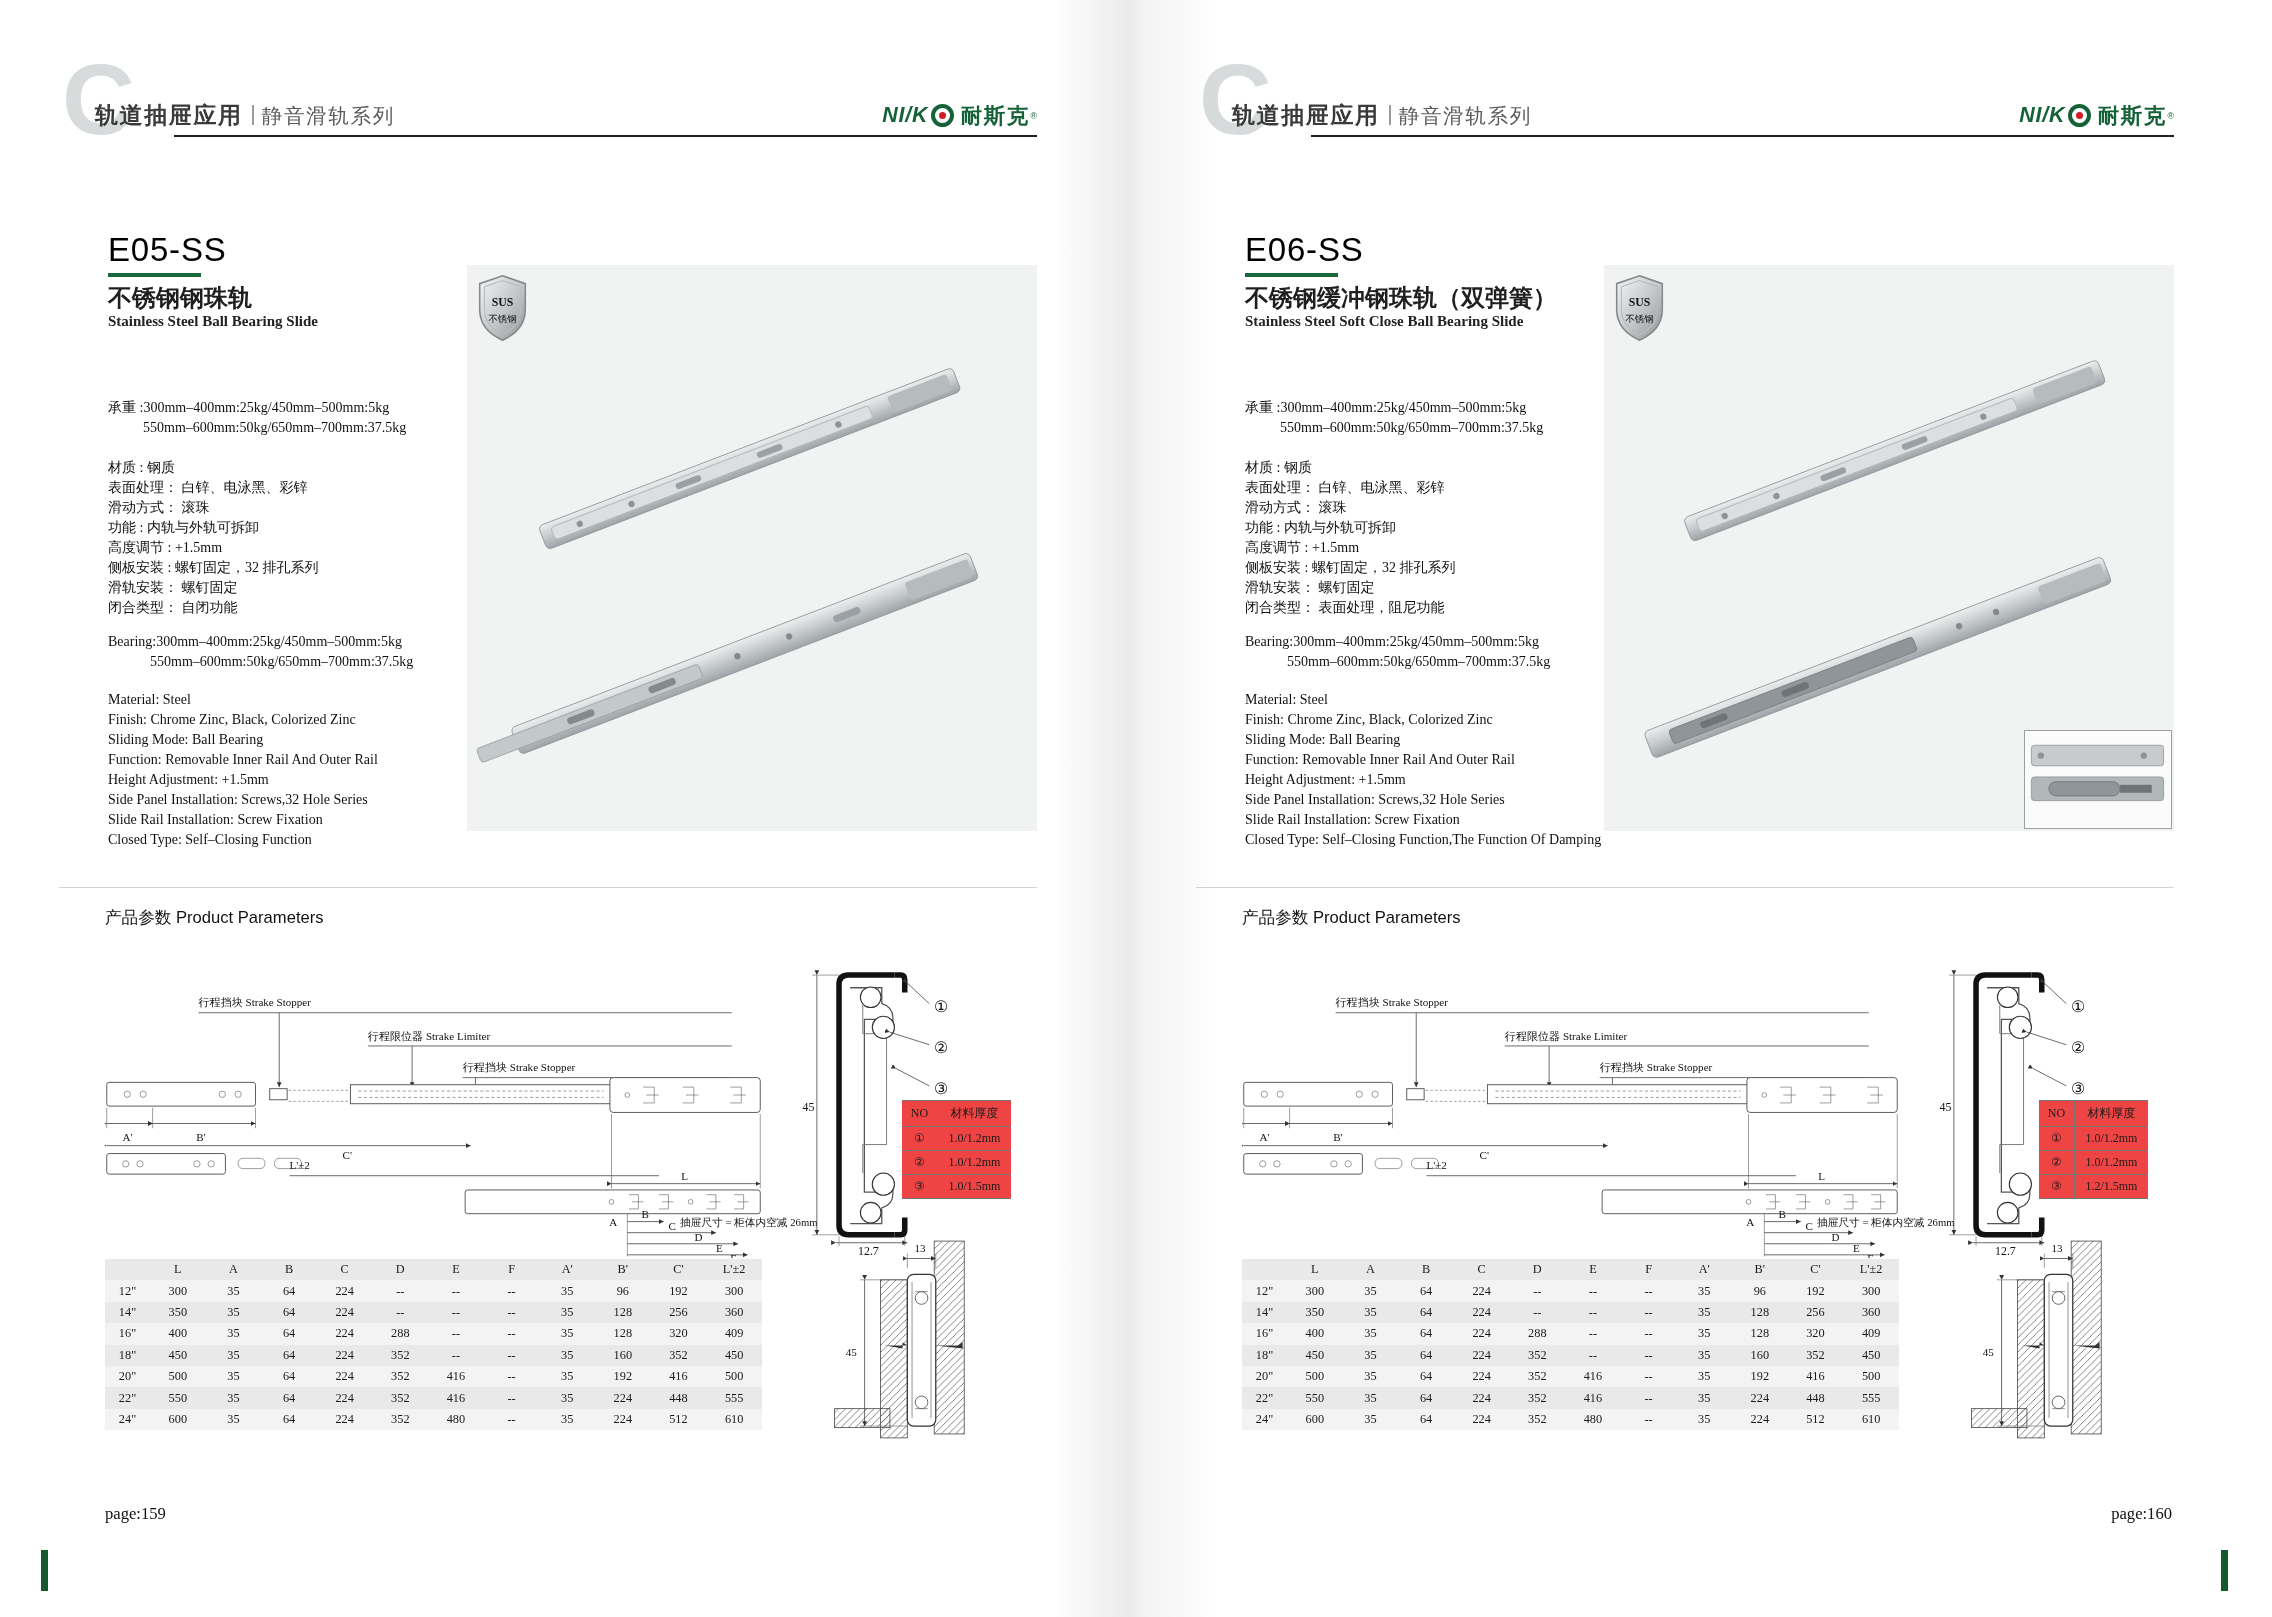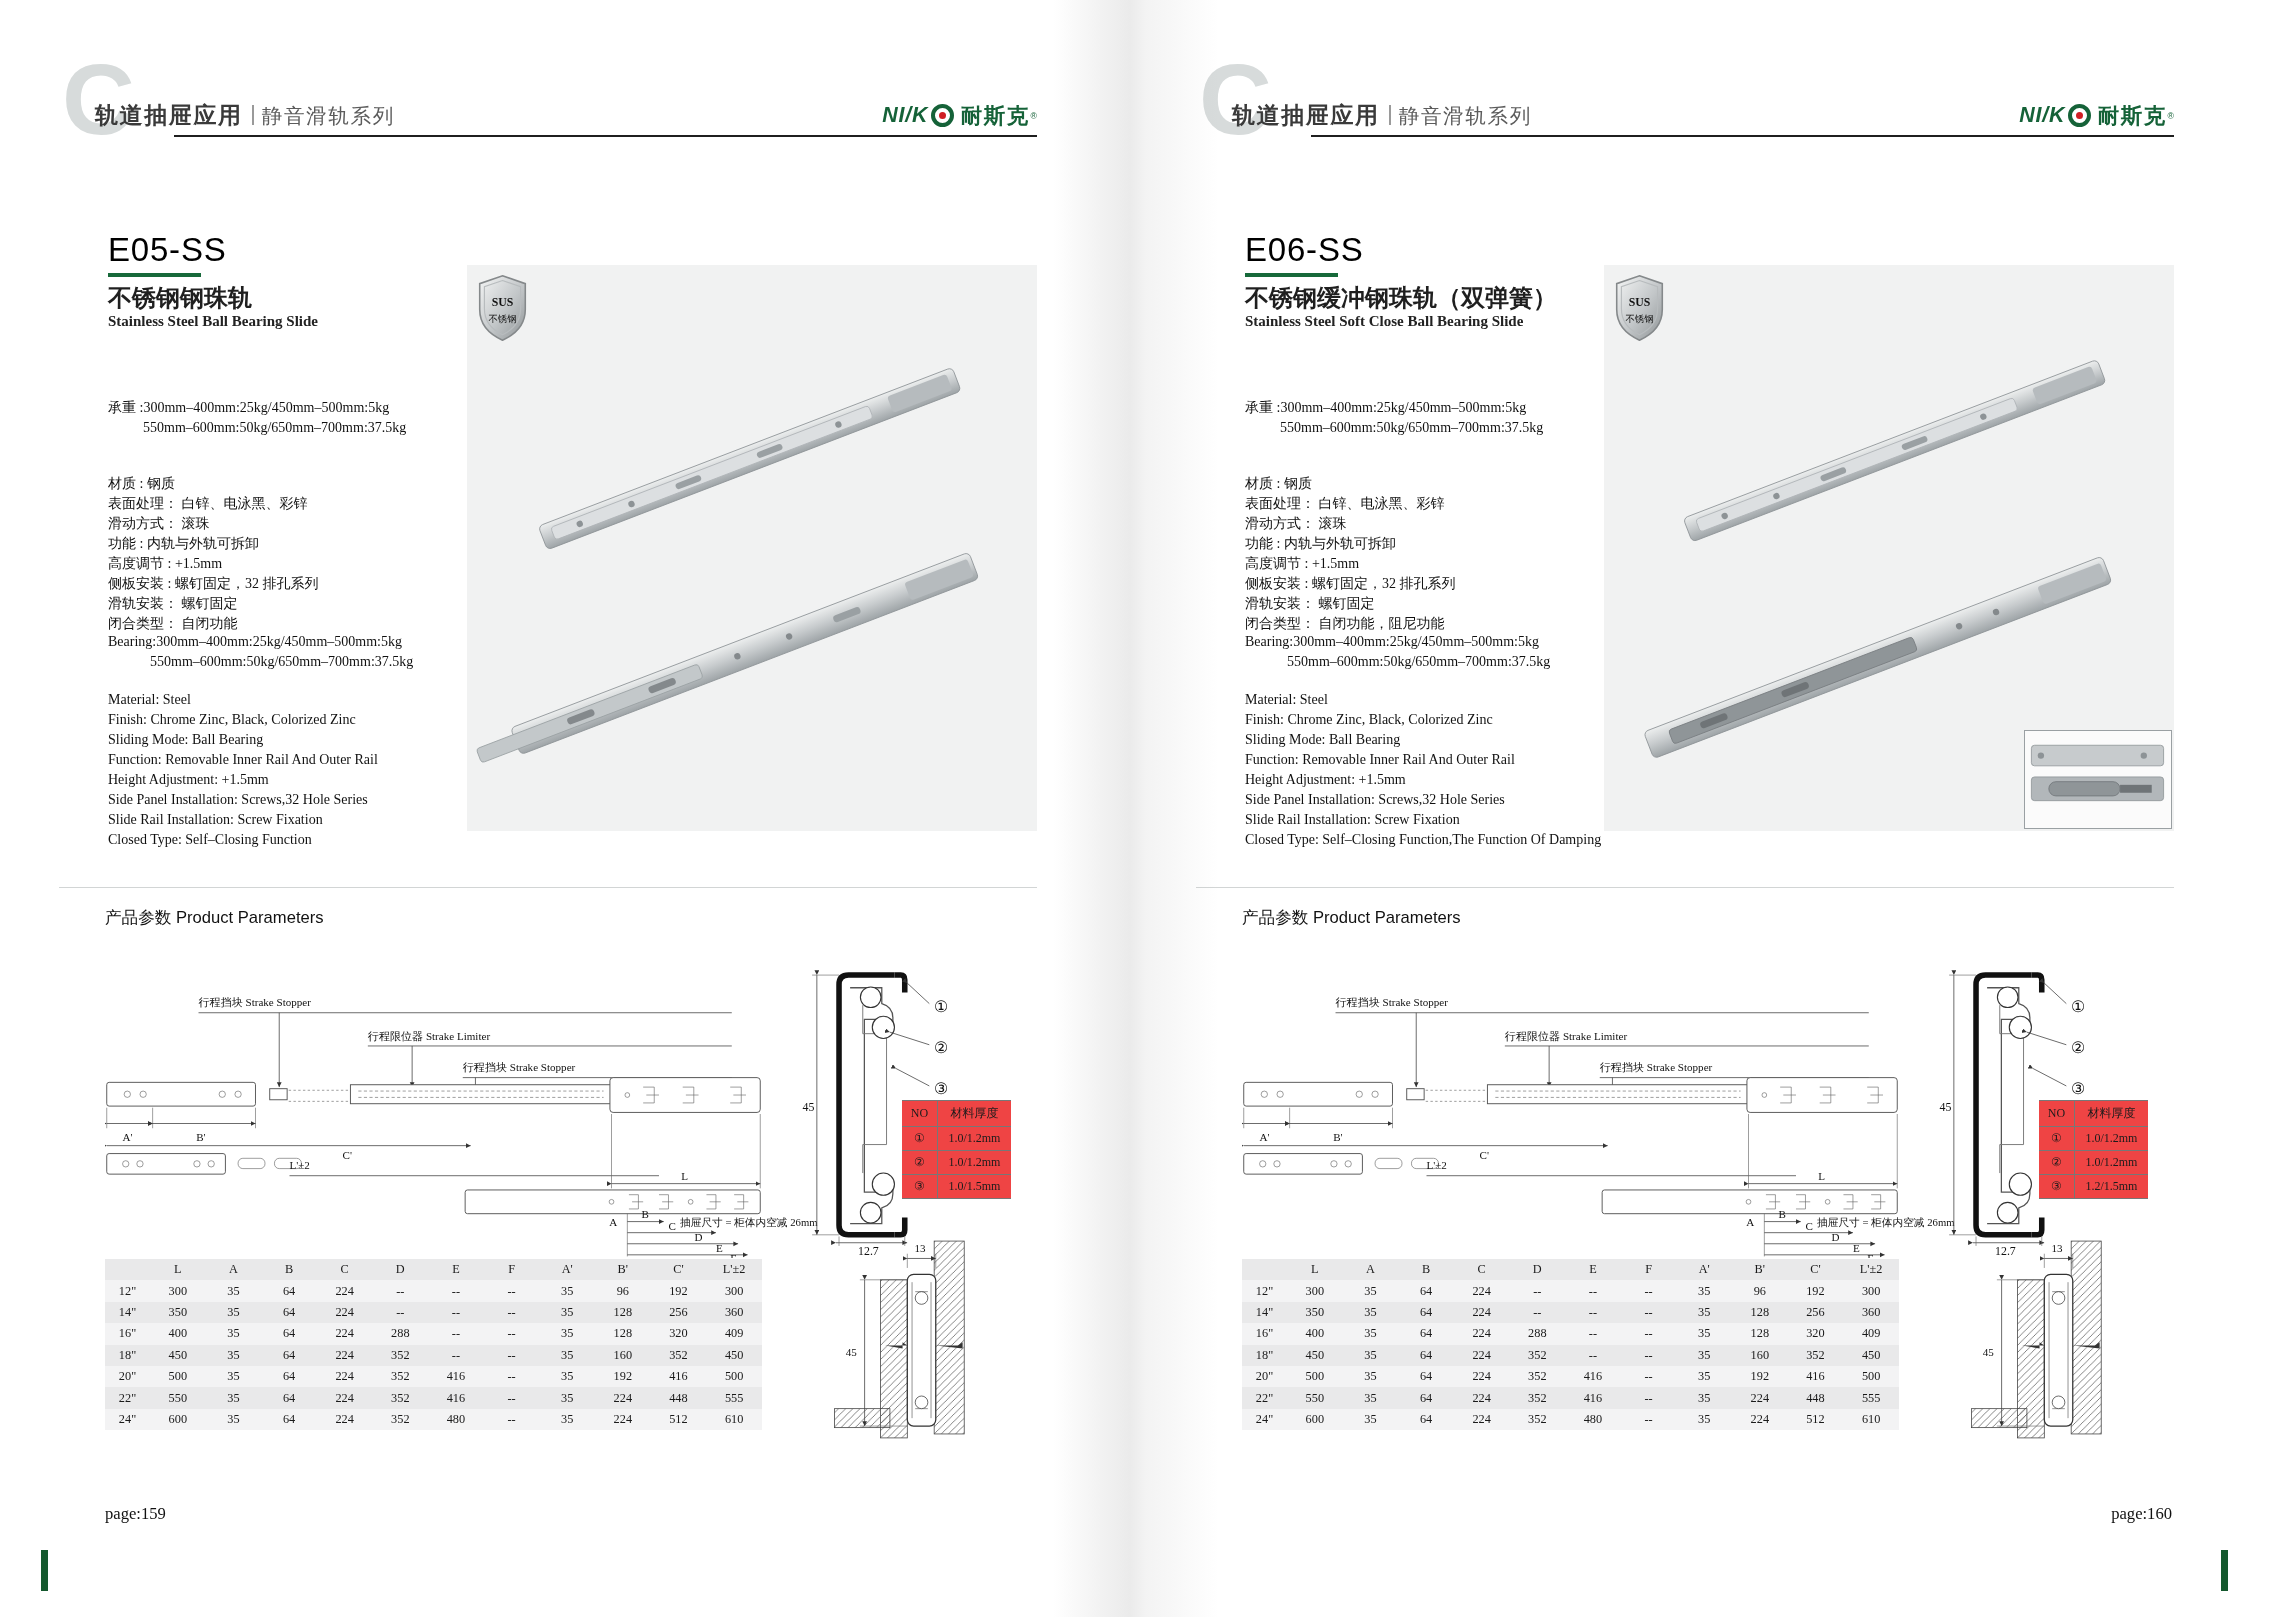--- a/index.html
+++ b/index.html
@@ -27,21 +27,21 @@
   .model{left:108px;top:231px;font-size:33px;font-weight:400;color:#000000;letter-spacing:0.8px;}
   .green-rule{left:108px;top:273px;width:93px;height:4px;background:#17693a;}
   .name-cn{left:108px;top:282px;font-size:24px;font-weight:700;color:#1f1f1f;}
   .name-en{left:108px;top:313px;font-size:15px;font-weight:700;color:#222;font-family:"Liberation Serif",serif;}
   .photo{left:467px;top:265px;width:570px;height:566px;background:#f1f2f2;}
   .badge{left:475px;top:273px;width:55px;height:70px;}
   .inset{position:absolute;right:1.6px;bottom:1.6px;width:146px;height:97px;background:#fbfbfb;border:0.8px solid #9aa0a3;}
   .specs{font-family:"Liberation Serif",serif;font-size:14px;color:#111;}
   .spec-line{white-space:pre;line-height:20px;}
   .specs-cn-load{left:108px;top:398px;}
-  .specs-cn-attrs{left:108px;top:458px;margin-top:16px;}
+  .specs-cn-attrs{left:108px;top:458px;}
   .specs-en-load{left:108px;top:632px;}
   .specs-en-attrs{left:108px;top:690px;}
   
   .sec-rule{left:59px;top:887px;width:978px;height:0.8px;background:#d2d5d5;}
   .sec-title{left:105px;top:907px;font-size:16.6px;font-weight:400;color:#111;}
   .drawing{left:105px;top:989px;width:657px;height:269px;}
   .drawing-note{left:636px;top:1216px;font-size:10.7px;font-family:"Liberation Serif",serif;color:#111;margin-left:44px;}
   .cross{left:801px;top:964px;width:198px;height:293px;}
   .thick-table{left:902px;top:1100px;width:109px;font-family:"Liberation Serif",serif;font-size:12px;
                border-collapse:collapse;background:#ef4444;}
@@ -551,21 +551,21 @@
         <div class="spec-line">　　  550mm–600mm:50kg/650mm–700mm:37.5kg</div>
       </div>
     <div class="a specs specs-cn-attrs">
         <div class="spec-line">材质 : 钢质</div>
         <div class="spec-line">表面处理： 白锌、电泳黑、彩锌</div>
         <div class="spec-line">滑动方式： 滚珠</div>
         <div class="spec-line">功能 : 内轨与外轨可拆卸</div>
         <div class="spec-line">高度调节 : +1.5mm</div>
         <div class="spec-line">侧板安装 : 螺钉固定，32 排孔系列</div>
         <div class="spec-line">滑轨安装： 螺钉固定</div>
-        <div class="spec-line">闭合类型： 自闭功能，阻尼功能</div>
+        <div class="spec-line">闭合类型： 表面处理，阻尼功能</div>
       </div>
     <div class="a specs specs-en-load">
         <div class="spec-line">Bearing:300mm–400mm:25kg/450mm–500mm:5kg</div>
         <div class="spec-line">            550mm–600mm:50kg/650mm–700mm:37.5kg</div>
       </div>
     <div class="a specs specs-en-attrs">
         <div class="spec-line">Material: Steel</div>
         <div class="spec-line">Finish: Chrome Zinc, Black, Colorized Zinc</div>
         <div class="spec-line">Sliding Mode: Ball Bearing</div>
         <div class="spec-line">Function: Removable Inner Rail And Outer Rail</div>

